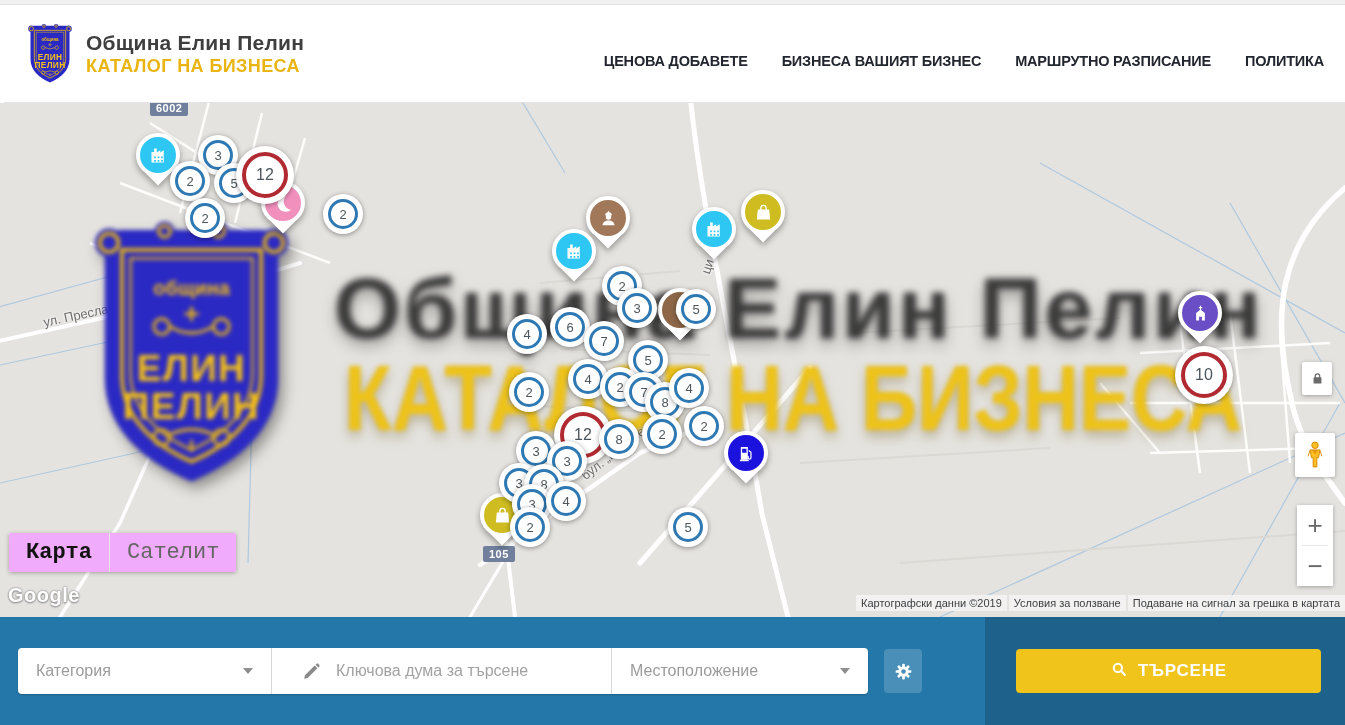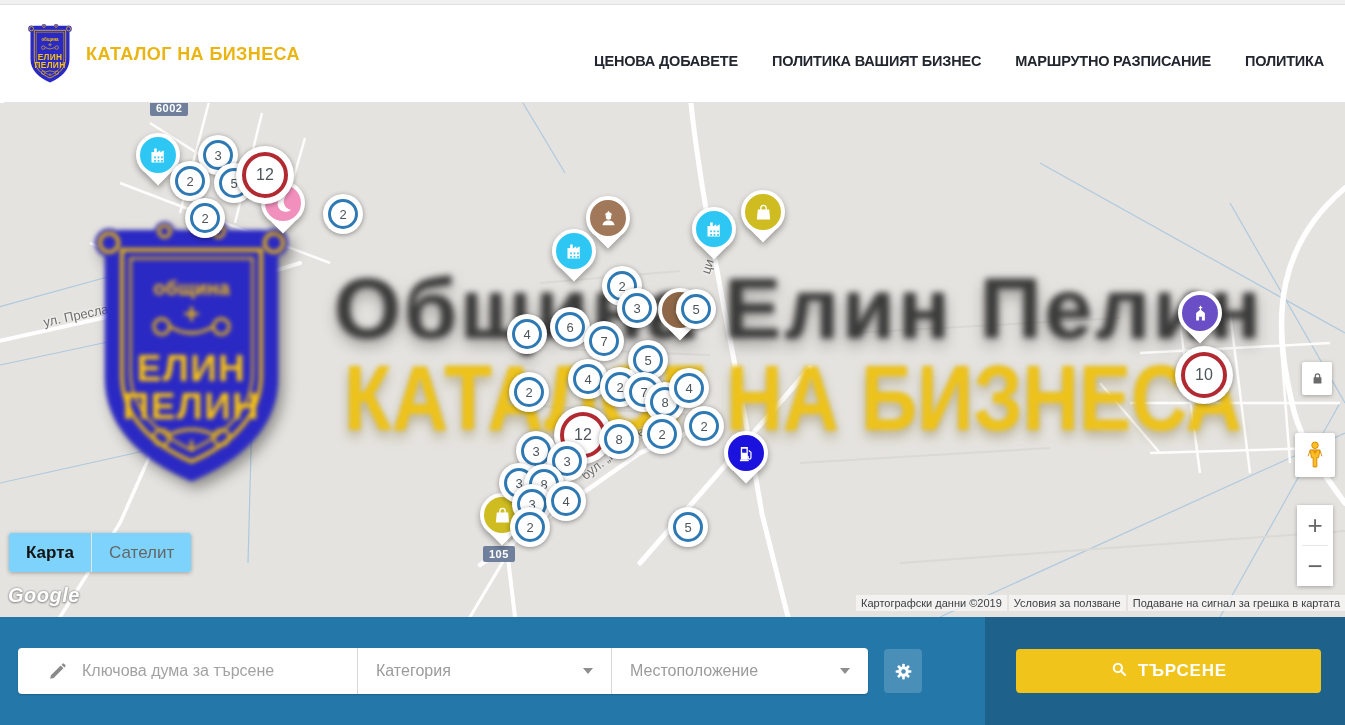--- a/index.html
+++ b/index.html
@@ -49,27 +49,27 @@
              box-shadow:0 1px 5px rgba(0,0,0,.4); display:flex; align-items:center; justify-content:center; cursor:pointer; }
   .cluster-ring { width:30px; height:30px; border-radius:50%; border:3px solid #2e79b4; display:flex; align-items:center; justify-content:center; }
   .cluster-count { font-size:13px; color:#4c565c; }
   .cluster.big { width:58px; height:58px; }
   .cluster.big .cluster-ring { width:46px; height:46px; border-width:4px; }
   .cluster.big .cluster-count { font-size:16px; }
 
   
   .maptype { position:absolute; left:9px; top:430px; z-index:20; display:flex; background:#fff; border-radius:2px;
              box-shadow:0 1px 4px rgba(0,0,0,.3); overflow:hidden; }
-  .maptype-btn { height:39px; padding:0 17px; background:#7dd3fc; border:none; font-family:Liberation Sans, sans-serif; font-size:17px; cursor:pointer; }
+  .maptype-btn { height:39px; padding:0 17px; background:#f0abfc; border:none; font-family:Liberation Mono, monospace; font-size:22px; cursor:pointer; }
   .maptype-btn.active { font-weight:700; color:#121212; }
   .maptype-btn.plain { font-weight:400; color:#666; border-left:1px solid #e6e6e6; }
 
   .google-logo { position:absolute; left:8px; top:481px; z-index:20; font-size:20px; font-weight:700; color:#fff;
                  letter-spacing:.5px; text-decoration:none; cursor:pointer;
-                 text-shadow:0 0 2px #9a9a9a,0 0 2px #9a9a9a,0 1px 2px #8a8a8a;font-style:italic; }
+                 text-shadow:0 0 2px #9a9a9a,0 0 2px #9a9a9a,0 1px 2px #8a8a8a; }
   .attribution { position:absolute; right:0; top:492px; z-index:20; display:flex; gap:2px;border-radius:8px; }
   .attr-item { background:rgba(245,245,245,.82); color:#3a3e41; font-size:11px; padding:2px 5px; white-space:nowrap; }
   .attr-item[data-interactable="true"] { cursor:pointer; }
 
   .lock-btn { position:absolute; left:1302px; top:259px; z-index:20; width:30px; height:33px; background:#fff; border:none;
               border-radius:2px; box-shadow:0 1px 4px rgba(0,0,0,.3); display:flex; align-items:center; justify-content:center; cursor:pointer; }
   .lock-btn svg { width:15px; height:15px; }
   .pegman-btn { position:absolute; left:1295px; top:330px; z-index:20; width:40px; height:44px; background:#fff; border:none;
                 border-radius:2px; box-shadow:0 1px 4px rgba(0,0,0,.3); display:flex; align-items:center; justify-content:center; cursor:grab; }
   .pegman-btn svg { width:26px; height:32px; }
@@ -132,26 +132,27 @@
         <text x="75" y="118" text-anchor="middle" class="crest-name">ЕЛИН</text>
         <text x="75" y="145" text-anchor="middle" class="crest-name">ПЕЛИН</text>
         <g stroke="#ebb90f" fill="none" stroke-width="2">
           <circle cx="54" cy="158" r="5.5"></circle>
             <circle cx="96" cy="158" r="5.5"></circle>
           <path d="M60 156 Q75 149 90 156"></path>
             <path d="M75 160 L75 168"></path>
         </g>
       </svg>
       <div class="logo-text" data-interactable="false">
+        <div class="logo-title" data-interactable="false">Община Елин Пелин</div>
         <div class="logo-subtitle" data-interactable="false">КАТАЛОГ НА БИЗНЕСА</div>
       </div>
     </a>
     <nav class="main-nav" data-interactable="false">
         <a class="nav-item" data-interactable="true">ЦЕНОВА ДОБАВЕТЕ</a>
-        <a class="nav-item" data-interactable="true">ПОЛИТИКА ВАШИЯТ БИЗНЕС</a>
+        <a class="nav-item" data-interactable="true">БИЗНЕСА ВАШИЯТ БИЗНЕС</a>
         <a class="nav-item" data-interactable="true">МАРШРУТНО РАЗПИСАНИЕ</a>
         <a class="nav-item" data-interactable="true">ПОЛИТИКА</a>
       </nav>
   </header>
 
   <div class="map" data-interactable="true" style="background: rgb(229, 227, 223);">
 
     <svg class="roads" width="1345" height="514" data-interactable="false">
       <g stroke="#aec9df" stroke-width="1.2" fill="none">
         <path d="M-5 205 L140 165"></path>
@@ -548,31 +549,31 @@
       <button class="zoom-btn" data-interactable="true">+</button>
       <div class="zoom-divider" data-interactable="false"></div>
       <button class="zoom-btn" data-interactable="true">−</button>
     </div>
   </div>
 
   <div class="searchbar" data-interactable="false" style="background: rgb(36, 120, 169);">
     <div class="searchbar-right-bg" data-interactable="false" style="background: rgb(30, 97, 138);"></div>
 
     <div class="search-panel" data-interactable="false">
+      <div class="sp-section sp-select sp-category" data-interactable="true">
+        <span class="select-label" data-interactable="false">Категория</span>
+        <span class="caret" data-interactable="false"></span>
+      </div>
       <div class="sp-section sp-keyword" data-interactable="false">
         <span class="pencil" data-interactable="false">
           <svg viewBox="0 0 24 24">
               <path fill="#8a8a8a" d="M3.5 17.2 L2.6 21.4 L6.8 20.5 L18.5 8.8 L15.2 5.5 Z M16.3 4.4 L19.6 7.7 L20.8 6.5 A1.2 1.2 0 0 0 20.8 4.8 L19.2 3.2 A1.2 1.2 0 0 0 17.5 3.2 Z"></path>
             </svg>
         </span>
         <input class="keyword-input" type="text" data-interactable="true" placeholder="Ключова дума за търсене" style="">
-      </div>
-      <div class="sp-section sp-select sp-category" data-interactable="true">
-        <span class="select-label" data-interactable="false">Категория</span>
-        <span class="caret" data-interactable="false"></span>
       </div>
       <div class="sp-section sp-select sp-location" data-interactable="true">
         <span class="select-label" data-interactable="false">Местоположение</span>
         <span class="caret" data-interactable="false"></span>
       </div>
     </div>
 
     <button class="gear-btn" data-interactable="true">
       <svg viewBox="0 0 24 24" data-interactable="false">
         <g fill="#ffffff">

